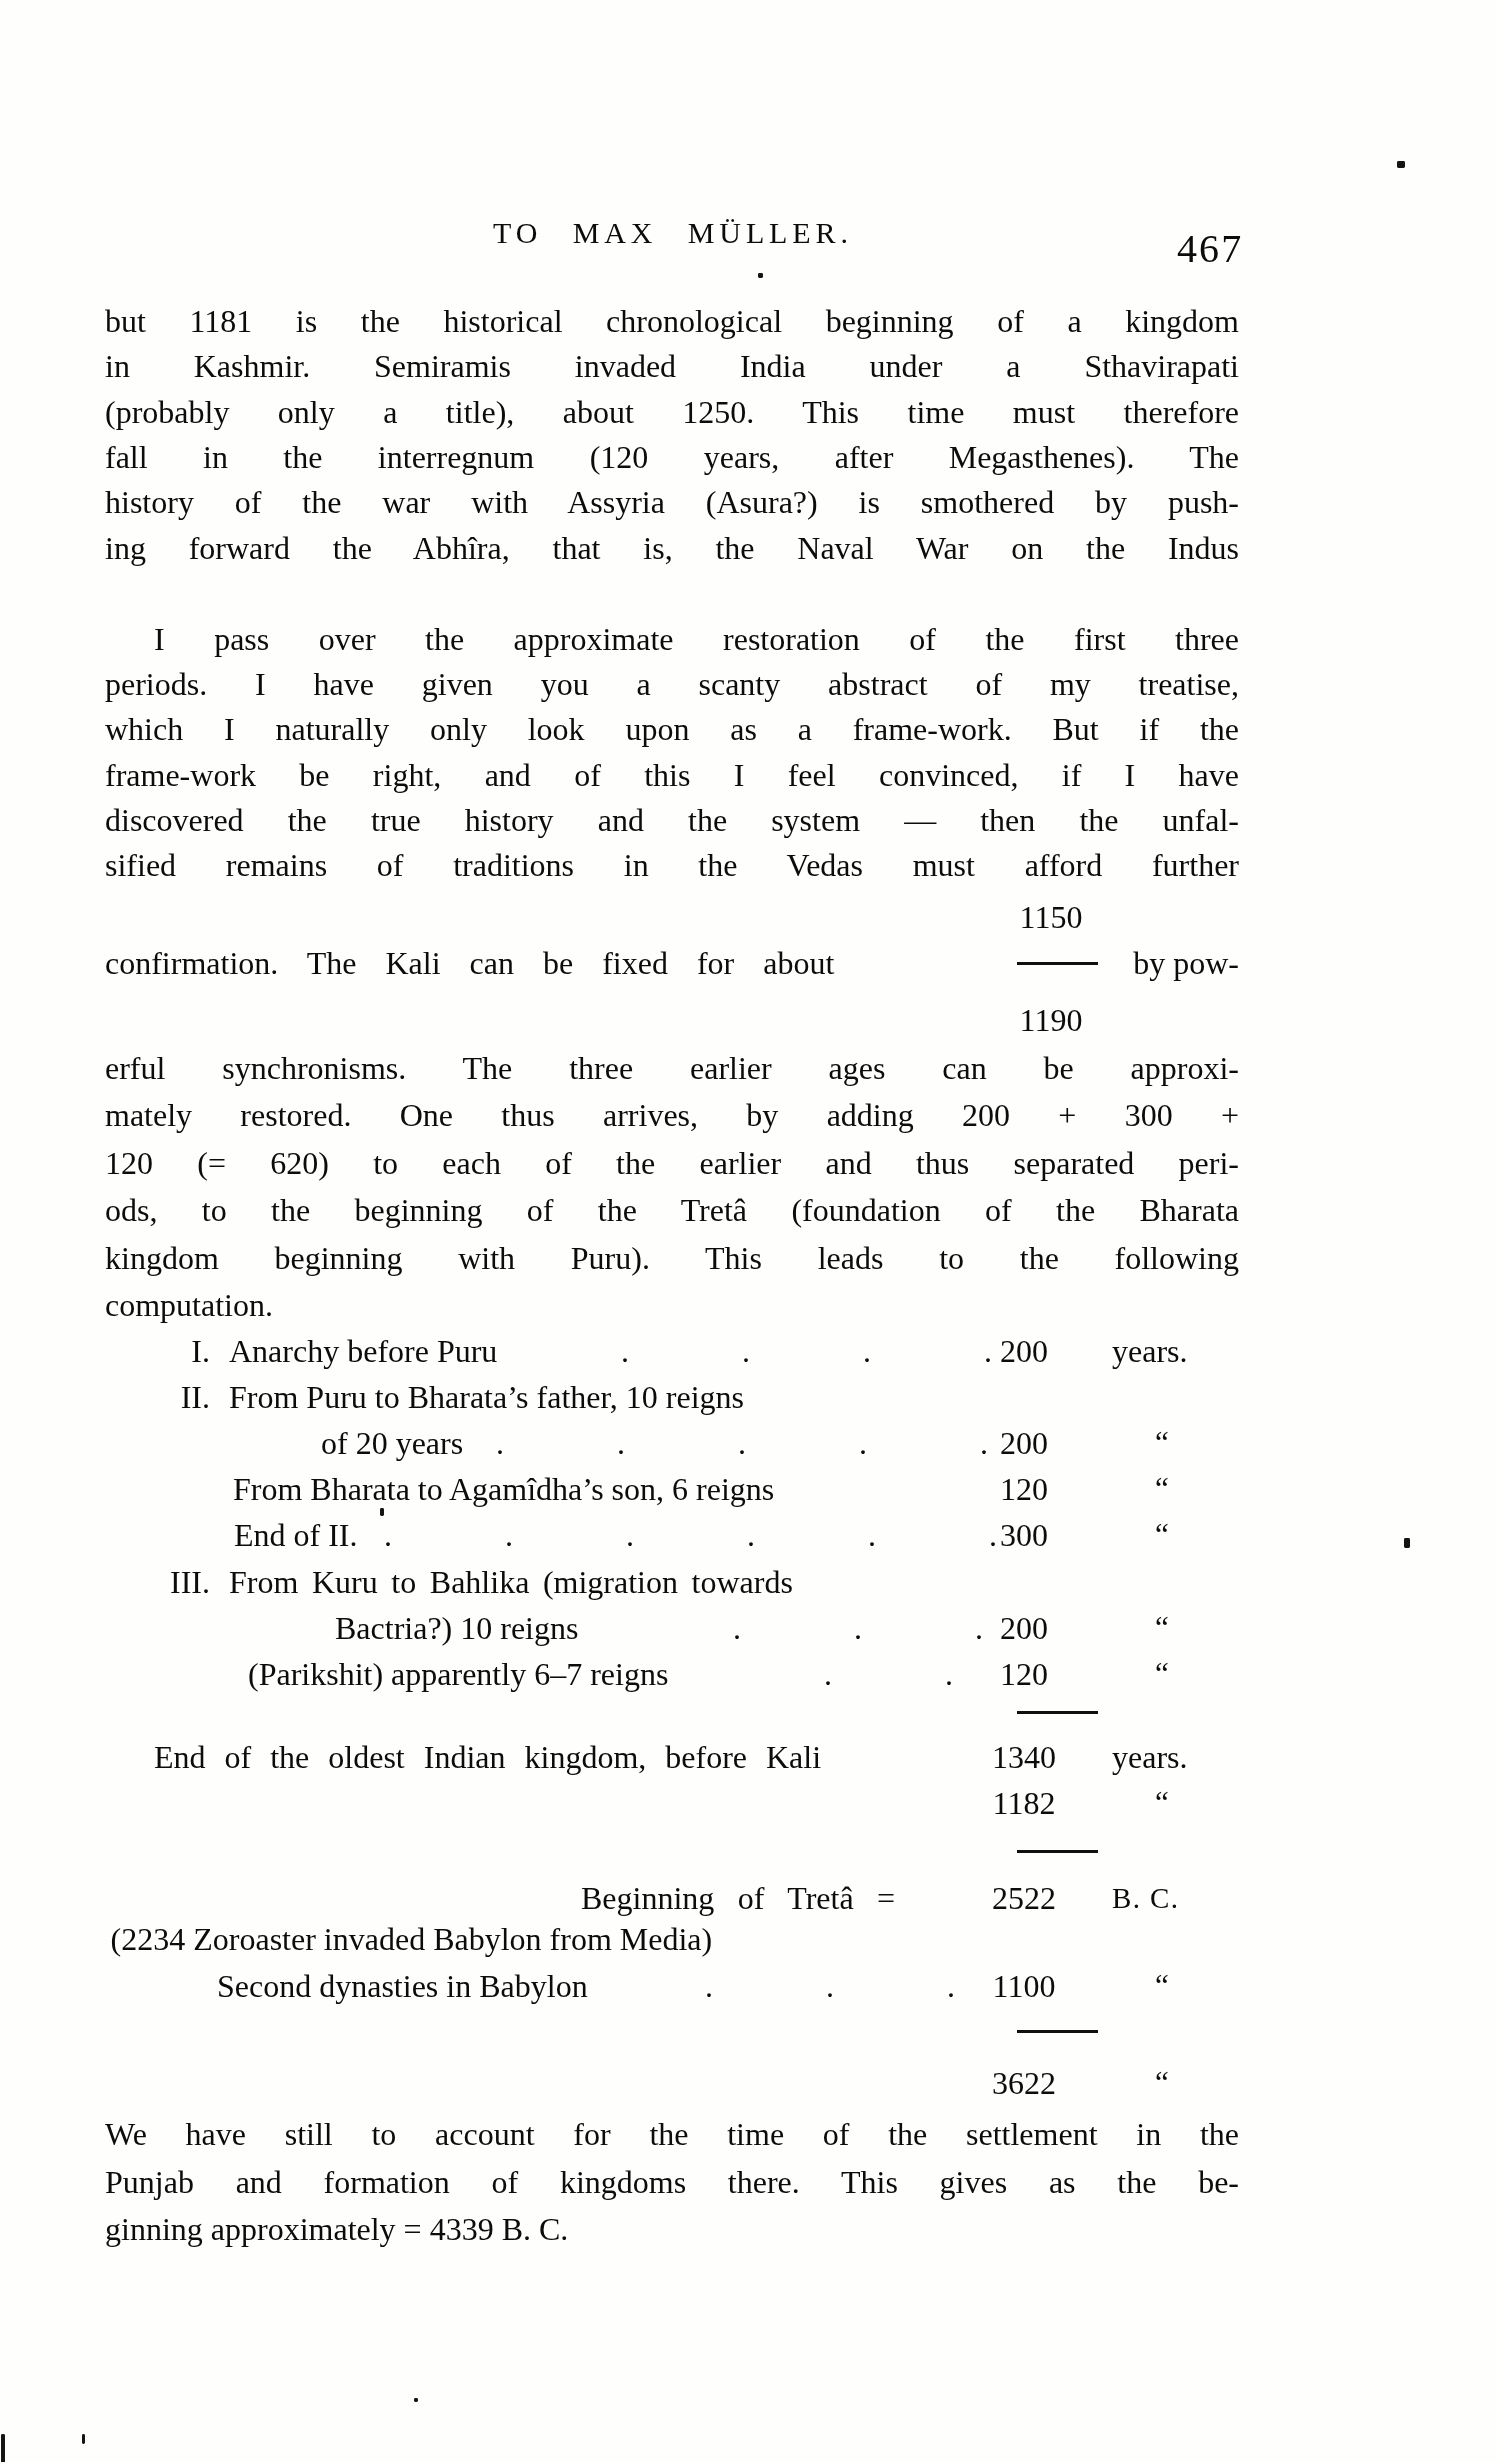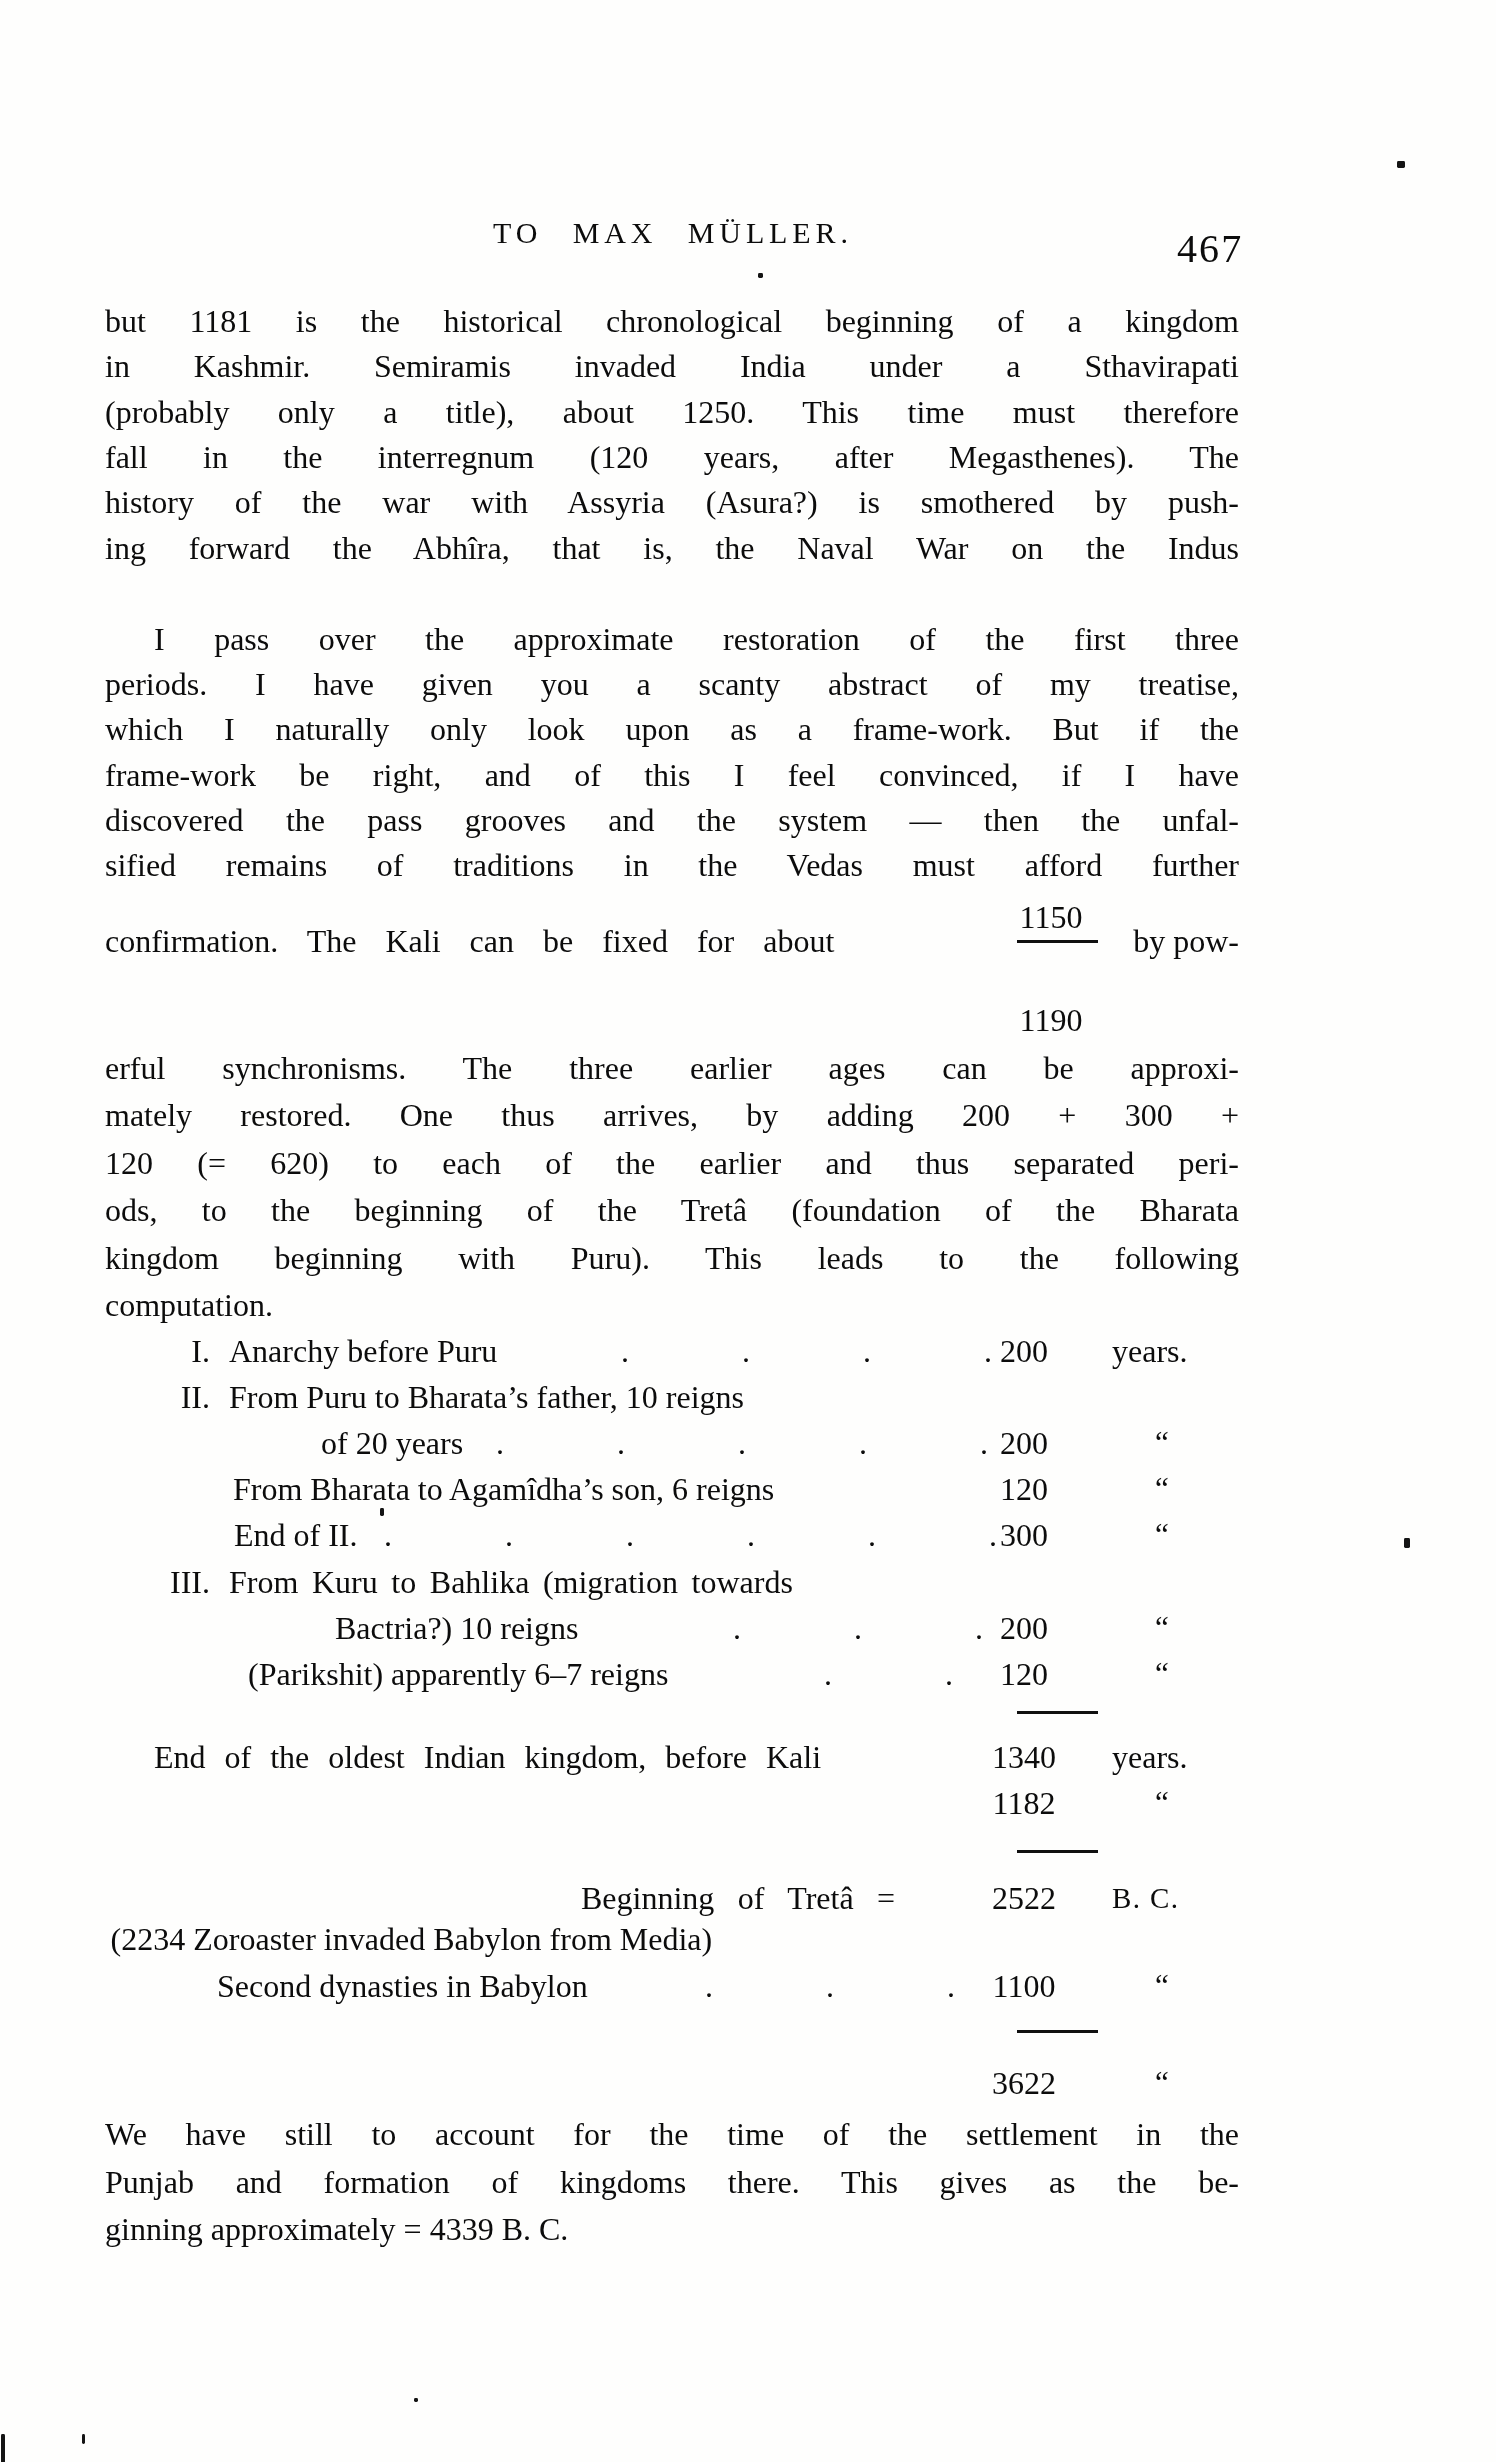--- a/index.html
+++ b/index.html
@@ -48,27 +48,27 @@
   <div class="ln j" style="top:343px"><span>in Kashmir.  Semiramis invaded India under a </span><span class="it">Sthavirapati</span></div>
   <div class="ln j" style="top:389px"><span>(probably only a title), about 1250.  This time must therefore</span></div>
   <div class="ln j" style="top:434px"><span>fall in the interregnum (120 years, after Megasthenes).  The</span></div>
   <div class="ln j" style="top:479px"><span>history of the war with Assyria (Asura?) is smothered by push-</span></div>
   <div class="ln j" style="top:525px"><span>ing forward the Abhîra, that is, the Naval War on the Indus</span></div>
 
   <div class="ln j ind" style="top:616px"><span>I pass over the approximate restoration of the first three</span></div>
   <div class="ln j" style="top:661px"><span>periods.  I have given you a scanty abstract of my treatise,</span></div>
   <div class="ln j" style="top:706px"><span>which I naturally only look upon as a </span><span class="it">frame-work</span><span>.  But if the</span></div>
   <div class="ln j" style="top:752px"><span class="it">frame-work</span><span> be right, and of this I feel convinced, if I have</span></div>
-  <div class="ln j" style="top:797px"><span>discovered the pass grooves and the system — then the unfal-</span></div>
+  <div class="ln j" style="top:797px"><span>discovered the true history and the system — then the unfal-</span></div>
   <div class="ln j" style="top:842px"><span>sified remains of traditions in the Vedas must afford further</span></div>
 
   <div class="ln" style="top:894px">
     <span class="fracnum">1150</span>
   </div>
-  <div class="ln" style="top:918px">
+  <div class="ln" style="top:940px">
     <span class="kleft"><span>confirmation.  The Kali can be fixed for about</span></span>
     <span class="fracbar"></span>
     <span class="kright"><span>by pow-</span></span>
   </div>
   <div class="ln" style="top:997px">
     <span class="fracnum">1190</span>
   </div>
 
   <div class="ln j" style="top:1045px"><span>erful synchronisms.  The three earlier ages can be approxi-</span></div>
   <div class="ln j" style="top:1092px"><span>mately restored.  One thus arrives, by adding 200 + 300 +</span></div>

